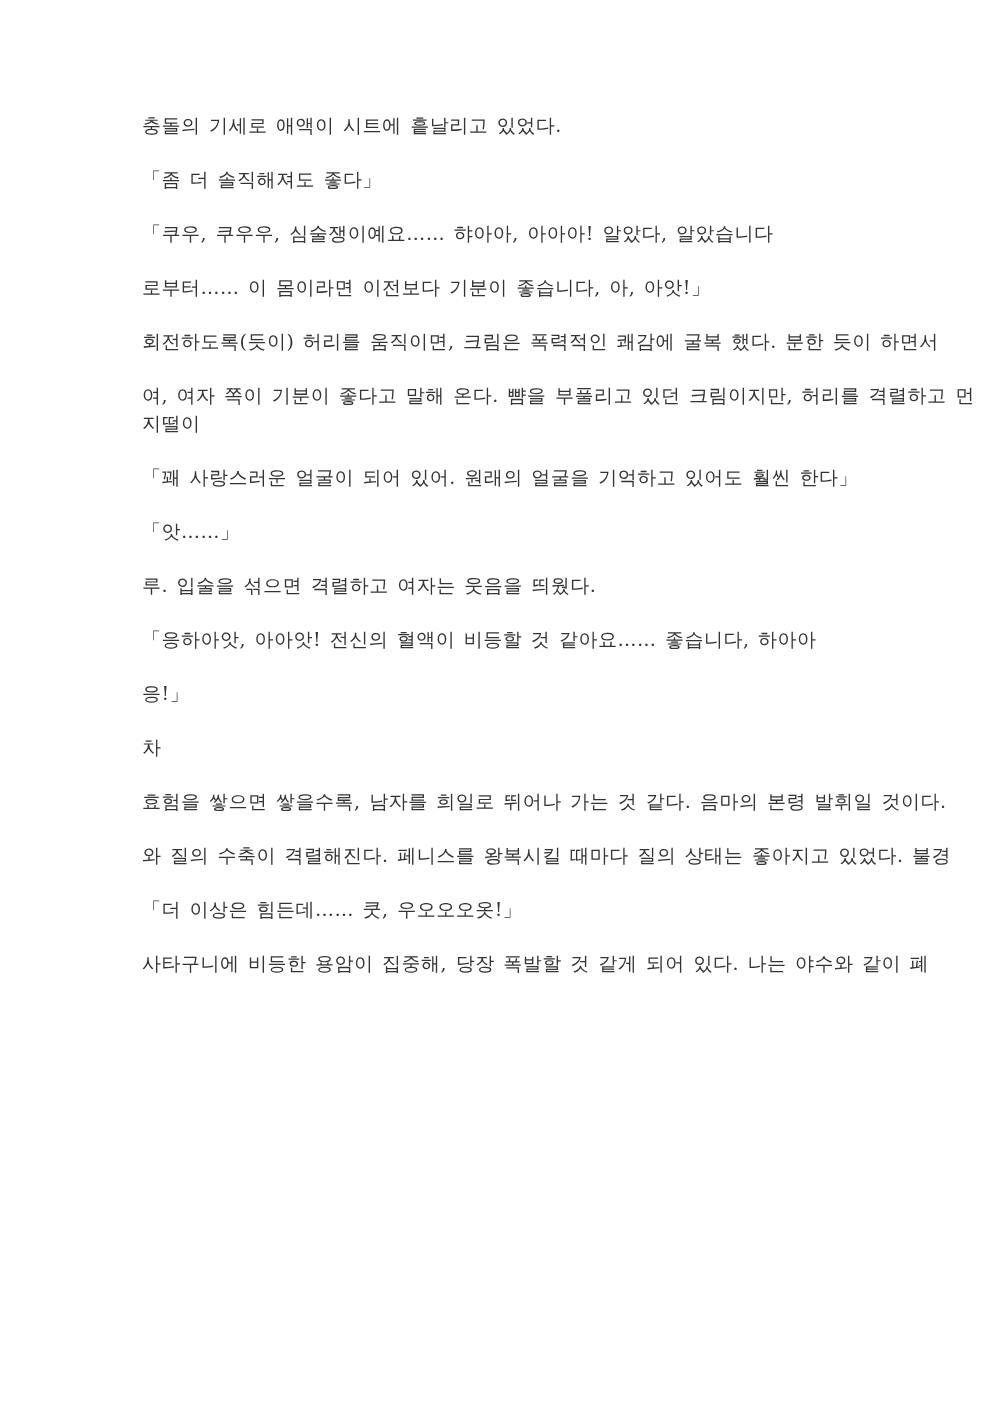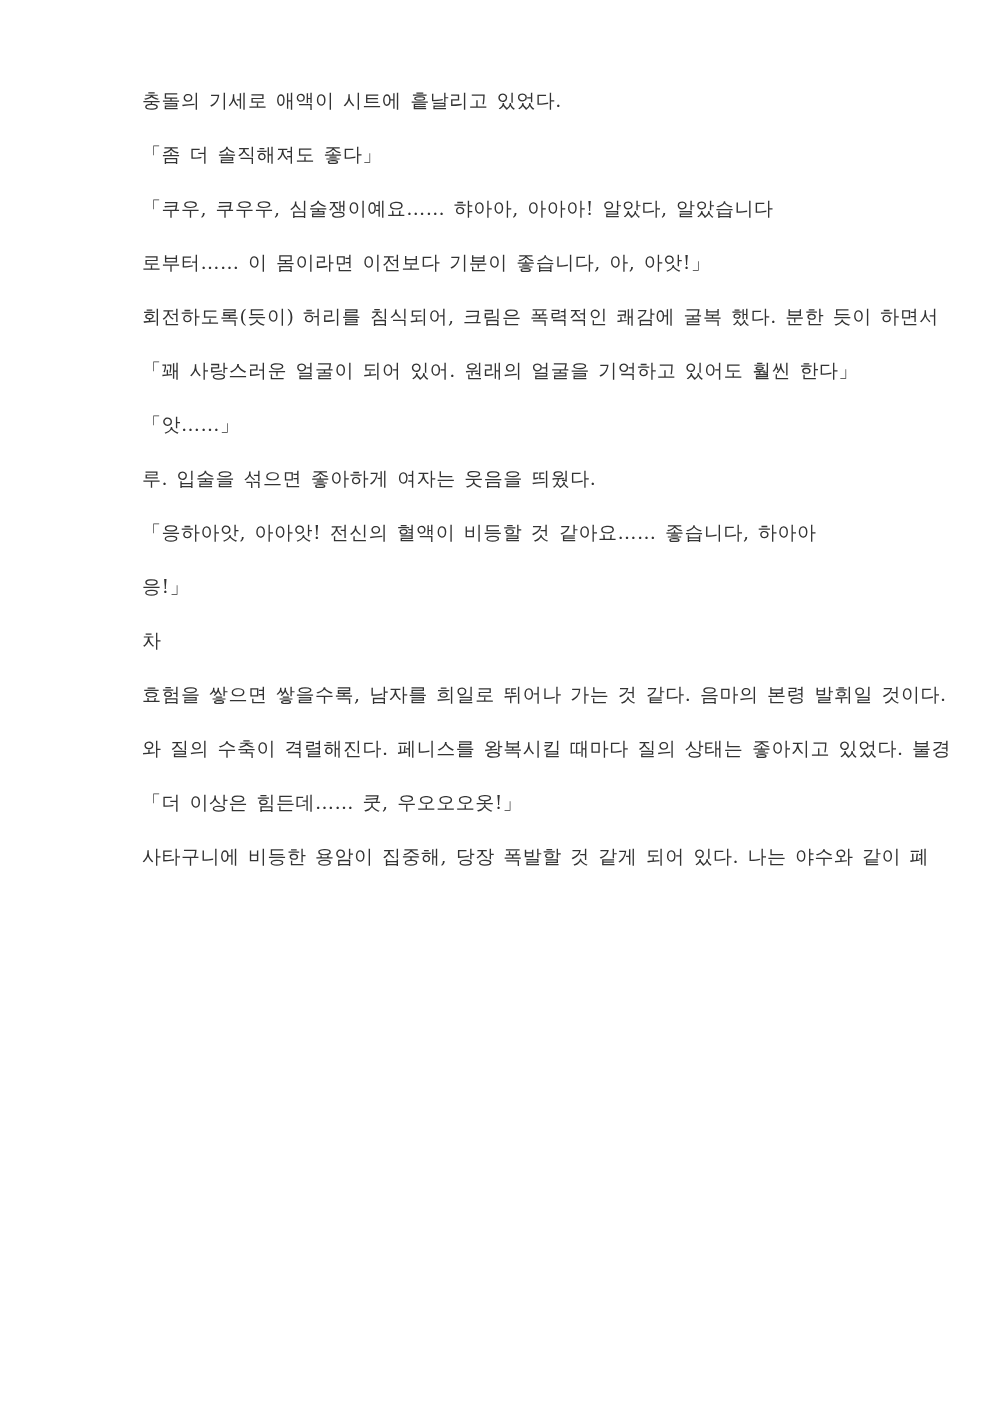--- a/index.html
+++ b/index.html
@@ -11,21 +11,21 @@
     width: 992px;
     height: 1403px;
     font-family: "DejaVu Serif", "Liberation Serif", serif;
     color: #333333;
     overflow: hidden;
   }
   .doc {
     box-sizing: border-box;
     width: 992px;
     height: 1403px;
-    padding: 86px 90px 0 142px;
+    padding: 111px 90px 0 142px;
     background: #ffffff;
   }
   .para {
     margin: 0 0 26px 0;
   }
   .line {
     font-size: 19px;
     line-height: 28px;
     letter-spacing: 0.5px;
     word-spacing: 2px;
@@ -43,32 +43,36 @@
     <div class="para">
       <div class="line">「좀 더 솔직해져도 좋다」</div>
     </div>
     <div class="para">
       <div class="line">「쿠우, 쿠우우, 심술쟁이예요…… 햐아아, 아아아! 알았다, 알았습니다</div>
     </div>
     <div class="para">
       <div class="line">로부터…… 이 몸이라면 이전보다 기분이 좋습니다, 아, 아앗!」</div>
     </div>
     <div class="para">
-      <div class="line">회전하도록(듯이) 허리를 침식되어, 크림은 폭력적인 쾌감에 굴복 했다. 분한 듯이 하면서</div>
+      <div class="line">회전하도록(듯이) 허리를 움직이면, 크림은 폭력적인 쾌감에 굴복 했다. 분한 듯이 하면서</div>
+    </div>
+    <div class="para">
+      <div class="line">여, 여자 쪽이 기분이 좋다고 말해 온다. 뺨을 부풀리고 있던 크림이지만, 허리를 격렬하고 먼</div>
+      <div class="line">지떨이</div>
     </div>
     <div class="para">
       <div class="line">「꽤 사랑스러운 얼굴이 되어 있어. 원래의 얼굴을 기억하고 있어도 훨씬 한다」</div>
     </div>
     <div class="para">
       <div class="line">「앗……」</div>
     </div>
     <div class="para">
     </div>
     <div class="para">
-      <div class="line">루. 입술을 섞으면 좋아하게 여자는 웃음을 띄웠다.</div>
+      <div class="line">루. 입술을 섞으면 격렬하고 여자는 웃음을 띄웠다.</div>
     </div>
     <div class="para">
       <div class="line">「응하아앗, 아아앗! 전신의 혈액이 비등할 것 같아요…… 좋습니다, 하아아</div>
     </div>
     <div class="para">
       <div class="line">응!」</div>
     </div>
     <div class="para">
       <div class="line">차</div>
     </div>

